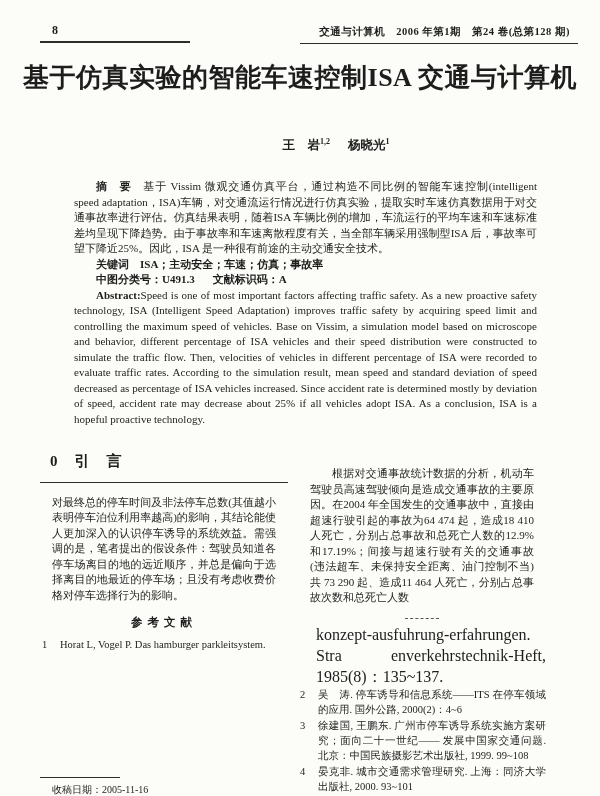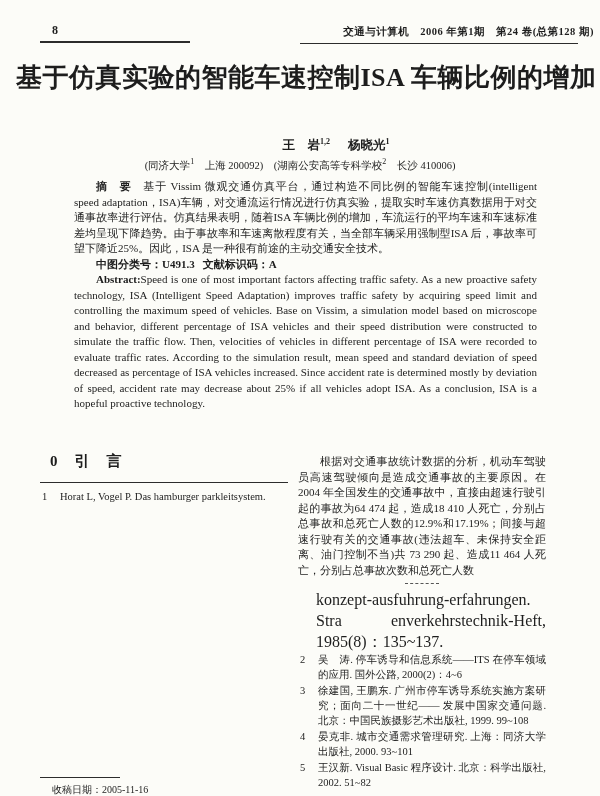--- a/index.html
+++ b/index.html
@@ -3,41 +3,41 @@
 <meta charset="utf-8">
 <style>
   html,body{margin:0;padding:0;background:#9a9a9a;}
   .page{
     position:relative;width:600px;height:796px;margin:0 auto;
     background:#fcfcf8;overflow:hidden;color:#1d1d1d;
     font-family:"Liberation Serif","DejaVu Serif",serif;
   }
   
   .page-number{position:absolute;top:23px;left:52px;font-size:12px;font-weight:bold;}
-  .journal-line{position:absolute;top:25px;right:6px;font-size:10.5px;font-weight:bold;letter-spacing:.5px;}
+  .journal-line{position:absolute;top:25px;right:30px;font-size:10.5px;font-weight:bold;letter-spacing:.5px;}
   .header-rule-left{position:absolute;top:41px;left:40px;width:150px;height:2px;background:#2c2c2c;}
   .header-rule-right{position:absolute;top:43px;left:300px;width:278px;height:1px;background:#2c2c2c;}
   
   .article-title{position:absolute;top:60px;left:16px;width:568px;text-align:center;
     font-size:26px;font-weight:bold;letter-spacing:.5px;white-space:nowrap;}
   .authors{position:absolute;top:137px;left:0;width:100%;text-align:center;font-size:12.5px;font-weight:bold;padding-left:36px;}
   .authors sup,.affiliations sup{font-size:8px;}
   .author-gap{display:inline-block;width:18px;}
   .affiliations{position:absolute;top:157px;left:0;width:100%;text-align:center;font-size:10.5px;}
   
   .abstract-block{position:absolute;top:179px;left:74px;width:463px;font-size:11px;line-height:15.5px;text-align:justify;}
   .abstract-block p{margin:0;}
   .para-indent{text-indent:2em;}
   .b{font-weight:bold;margin-top:29px;}
   .clc-line{font-weight:bold;}
-  .doc-label{margin-left:8px;}
+  .doc-label{margin-left:18px;}
   
   .columns{position:absolute;top:450px;left:40px;width:520px;display:flex;gap:10px;}
   .col{width:248px;font-size:11px;line-height:15.5px;text-align:justify;}
-  .col p{margin:0;}
+  .col p{margin:12px;}
   .section-heading{font-size:15px;font-weight:bold;margin:4px 0 12px 10px;letter-spacing:1px;}
   .section-heading .num{margin-right:16px;font-family:"Liberation Serif",serif;}
   .col-rule{border:none;border-top:1px solid #2c2c2c;margin:7px 0 6px;}
   .ref-heading{text-align:center;font-weight:bold;font-size:11.5px;margin:8px 0 6px;letter-spacing:5px;}
   .ref-item{display:flex;font-size:10.5px;line-height:15px;margin-bottom:1px;}
   .ref-item .num{flex:none;width:18px;padding-left:2px;}
   .ref-item .txt{flex:1;text-align:justify;}
   .ref-cont{padding-left:18px;font-size:16px;line-height:21px;text-align:justify;}
   .dotted-sep{width:34px;margin:5px auto;border-top:1px dashed #555;height:0;}
   
@@ -47,43 +47,43 @@
 </head>
 <body>
 
 <div class="page">
 
   <div class="page-number">8</div>
   <div class="journal-line">交通与计算机　2006 年第1期　第24 卷(总第128 期)</div>
   <div class="header-rule-left"></div>
   <div class="header-rule-right"></div>
 
-  <div class="article-title">基于仿真实验的智能车速控制ISA 车辆比例的增加</div>
+  <div class="article-title">基于仿真实验的智能车速控制ISA 交通与计算机</div>
 
   <div class="authors">
     <span>王　岩</span><sup>1,2</sup><span class="author-gap"></span><span>杨晓光</span><sup>1</sup>
   </div>
 
-  <div class="affiliations">
-    <span>(同济大学</span><sup>1</sup><span>　上海 200092)　</span><span>(湖南公安高等专科学校</span><sup>2</sup><span>　长沙 410006)</span>
-  </div>
 
   <div class="abstract-block">
     <p class="para-indent"><span class="b">摘　要</span><span>　基于 Vissim 微观交通仿真平台，通过构造不同比例的智能车速控制(intelligent speed adaptation，ISA)车辆，对交通流运行情况进行仿真实验，提取实时车速仿真数据用于对交通事故率进行评估。仿真结果表明，随着ISA 车辆比例的增加，车流运行的平均车速和车速标准差均呈现下降趋势。由于事故率和车速离散程度有关，当全部车辆采用强制型ISA 后，事故率可望下降近25%。因此，ISA 是一种很有前途的主动交通安全技术。</span></p>
+    <p class="para-indent b"><span>关键词</span><span>　ISA；主动安全；车速；仿真；事故率</span></p>
     <p class="para-indent clc-line"><span>中图分类号：</span><span>U491.3</span><span class="doc-label">文献标识码：</span><span>A</span></p>
     <p class="para-indent"><span class="b">Abstract:</span><span>Speed is one of most important factors affecting traffic safety. As a new proactive safety technology, ISA (Intelligent Speed Adaptation) improves traffic safety by acquiring speed limit and controlling the maximum speed of vehicles. Base on Vissim, a simulation model based on microscope and behavior, different percentage of ISA vehicles and their speed distribution were constructed to simulate the traffic flow. Then, velocities of vehicles in different percentage of ISA were recorded to evaluate traffic rates. According to the simulation result, mean speed and standard deviation of speed decreased as percentage of ISA vehicles increased. Since accident rate is determined mostly by deviation of speed, accident rate may decrease about 25% if all vehicles adopt ISA. As a conclusion, ISA is a hopeful proactive technology.</span></p>
   </div>
 
   <div class="columns">
 
     <div class="col">
       <div class="section-heading">
         <span class="num">0</span><span>引　言</span>
       </div>
       <hr class="col-rule">
+      <p>对最终总的停车时间及非法停车总数(其值越小表明停车泊位利用率越高)的影响，其结论能使人更加深入的认识停车诱导的系统效益。需强调的是，笔者提出的假设条件：驾驶员知道各停车场离目的地的远近顺序，并总是偏向于选择离目的地最近的停车场；且没有考虑收费价格对停车选择行为的影响。</p>
+      <div class="ref-heading">参考文献</div>
       <div class="ref-item">
         <span class="num">1</span>
         <span class="txt">Horat L, Vogel P. Das hamburger parkleitsystem.</span>
       </div>
     </div>
 
     <div class="col" style="padding-top:4px;">
       <p class="para-indent">根据对交通事故统计数据的分析，机动车驾驶员高速驾驶倾向是造成交通事故的主要原因。在2004 年全国发生的交通事故中，直接由超速行驶引起的事故为64 474 起，造成18 410 人死亡，分别占总事故和总死亡人数的12.9%和17.19%；间接与超速行驶有关的交通事故(违法超车、未保持安全距离、油门控制不当)共 73 290 起、造成11 464 人死亡，分别占总事故次数和总死亡人数</p>
       <div class="dotted-sep"></div>
       <div class="ref-cont">konzept-ausfuhrung-erfahrungen. Stra enverkehrstechnik-Heft, 1985(8)：135~137.</div>

